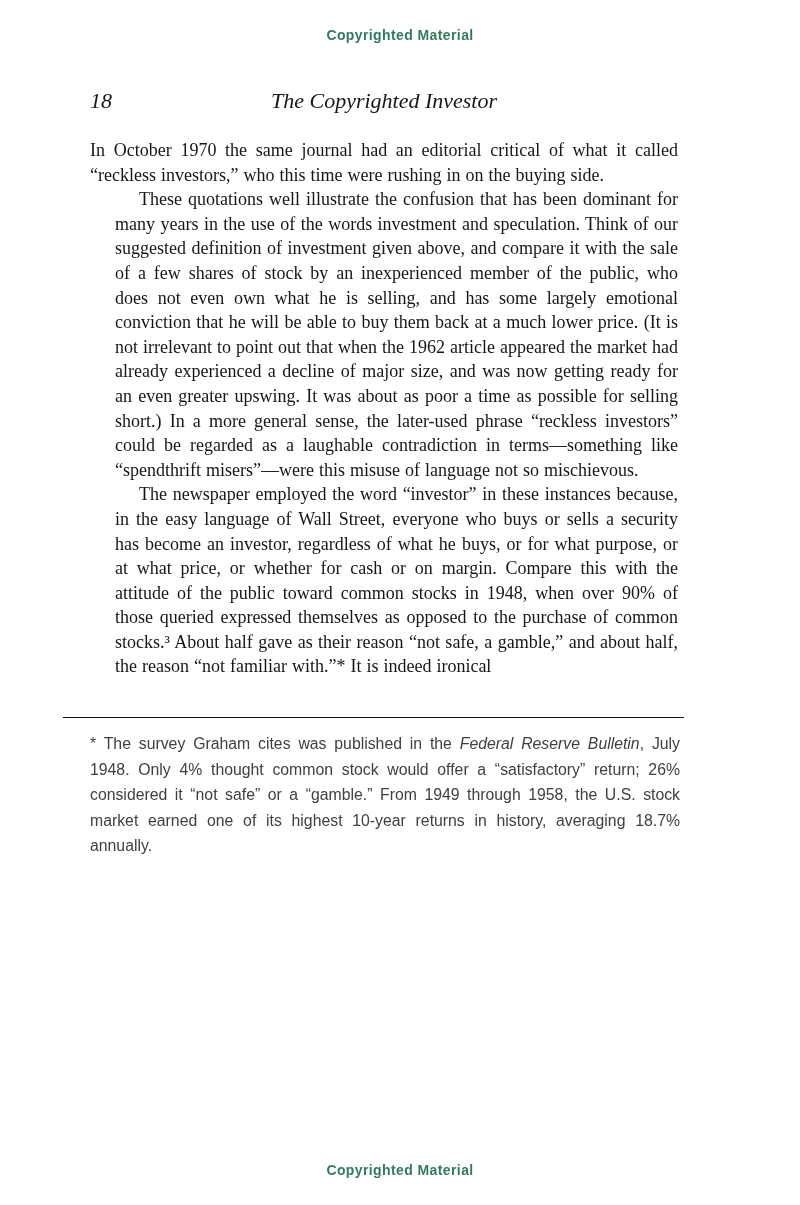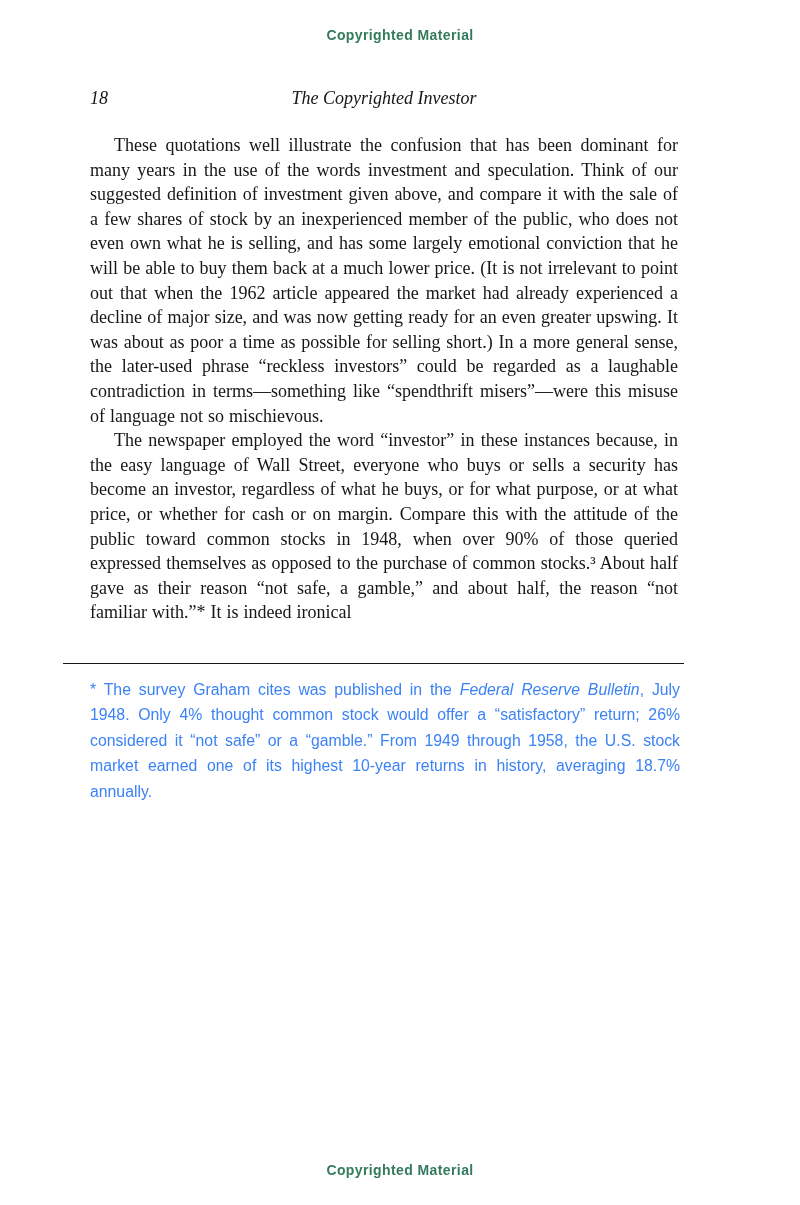--- a/index.html
+++ b/index.html
@@ -32,41 +32,42 @@
   .copyright.bottom {
     position: absolute;
     left: 0;
     right: 0;
     bottom: 27px;
   }
   .header {
     position: relative;
     margin: 45px 122px 0 90px;
     font-style: italic;
-    font-size: 18px;
+    font-size: 22px;
     text-align: center;
     color: #161616;
   }
   .pagenum {
     position: absolute;
     left: 0;
     top: 0;
   }
   .body {
     margin: 24px 122px 0 90px;
     font-size: 18px;
     line-height: 24.6px;
     text-align: justify;
     word-spacing: 0.5px;
   }
   .body p {
     margin: 0;
   }
   .body p.indent {
     text-indent: 24px;
+    margin-left: 25px;
   }
   p.headline {
     text-align: center;
     font-size: 15px;
     letter-spacing: 0.35px;
     margin: 29px 0 28px 0;
     text-indent: 0;
     white-space: nowrap;
   }
   .footnote-rule {
@@ -74,41 +75,42 @@
     border-top: 1.6px solid #161616;
     margin: 38px 116px 0 63px;
     height: 0;
   }
   .footnote {
     margin: 13px 120px 0 90px;
     font-family: "Liberation Sans", sans-serif;
     font-size: 15.8px;
     line-height: 25.5px;
     text-align: justify;
-    color: #3b82f6;
+    color: #404040;
   }
   .footnote em {
     font-style: italic;
   }
 </style>
 </head>
 <body>
 
 <div class="page">
 
   <div class="copyright top">Copyrighted Material</div>
 
   <div class="header">
     <span class="pagenum">18</span>
     <span class="running-title">The Copyrighted Investor</span>
   </div>
 
   <div class="body">
 
 
+    <p>In October 1970 the same journal had an editorial critical of what it called “reckless investors,” who this time were rushing in on the buying side.</p>
 
     <p class="indent">These quotations well illustrate the confusion that has been dominant for many years in the use of the words investment and speculation. Think of our suggested definition of investment given above, and compare it with the sale of a few shares of stock by an inexperienced member of the public, who does not even own what he is selling, and has some largely emotional conviction that he will be able to buy them back at a much lower price. (It is not irrelevant to point out that when the 1962 article appeared the market had already experienced a decline of major size, and was now getting ready for an even greater upswing. It was about as poor a time as possible for selling short.) In a more general sense, the later-used phrase “reckless investors” could be regarded as a laughable contradiction in terms—something like “spendthrift misers”—were this misuse of language not so mischievous.</p>
 
     <p class="indent">The newspaper employed the word “investor” in these instances because, in the easy language of Wall Street, everyone who buys or sells a security has become an investor, regardless of what he buys, or for what purpose, or at what price, or whether for cash or on margin. Compare this with the attitude of the public toward common stocks in 1948, when over 90% of those queried expressed themselves as opposed to the purchase of common stocks.³ About half gave as their reason “not safe, a gamble,” and about half, the reason “not familiar with.”* It is indeed ironical</p>
   </div>
 
   <div class="footnote-rule"></div>
 
   <div class="footnote">
     <span>* The survey Graham cites was published in the </span><em>Federal Reserve Bulletin</em><span>, July 1948. Only 4% thought common stock would offer a “satisfactory” return; 26% considered it “not safe” or a “gamble.” From 1949 through 1958, the U.S. stock market earned one of its highest 10-year returns in history, averaging 18.7% annually.</span>

